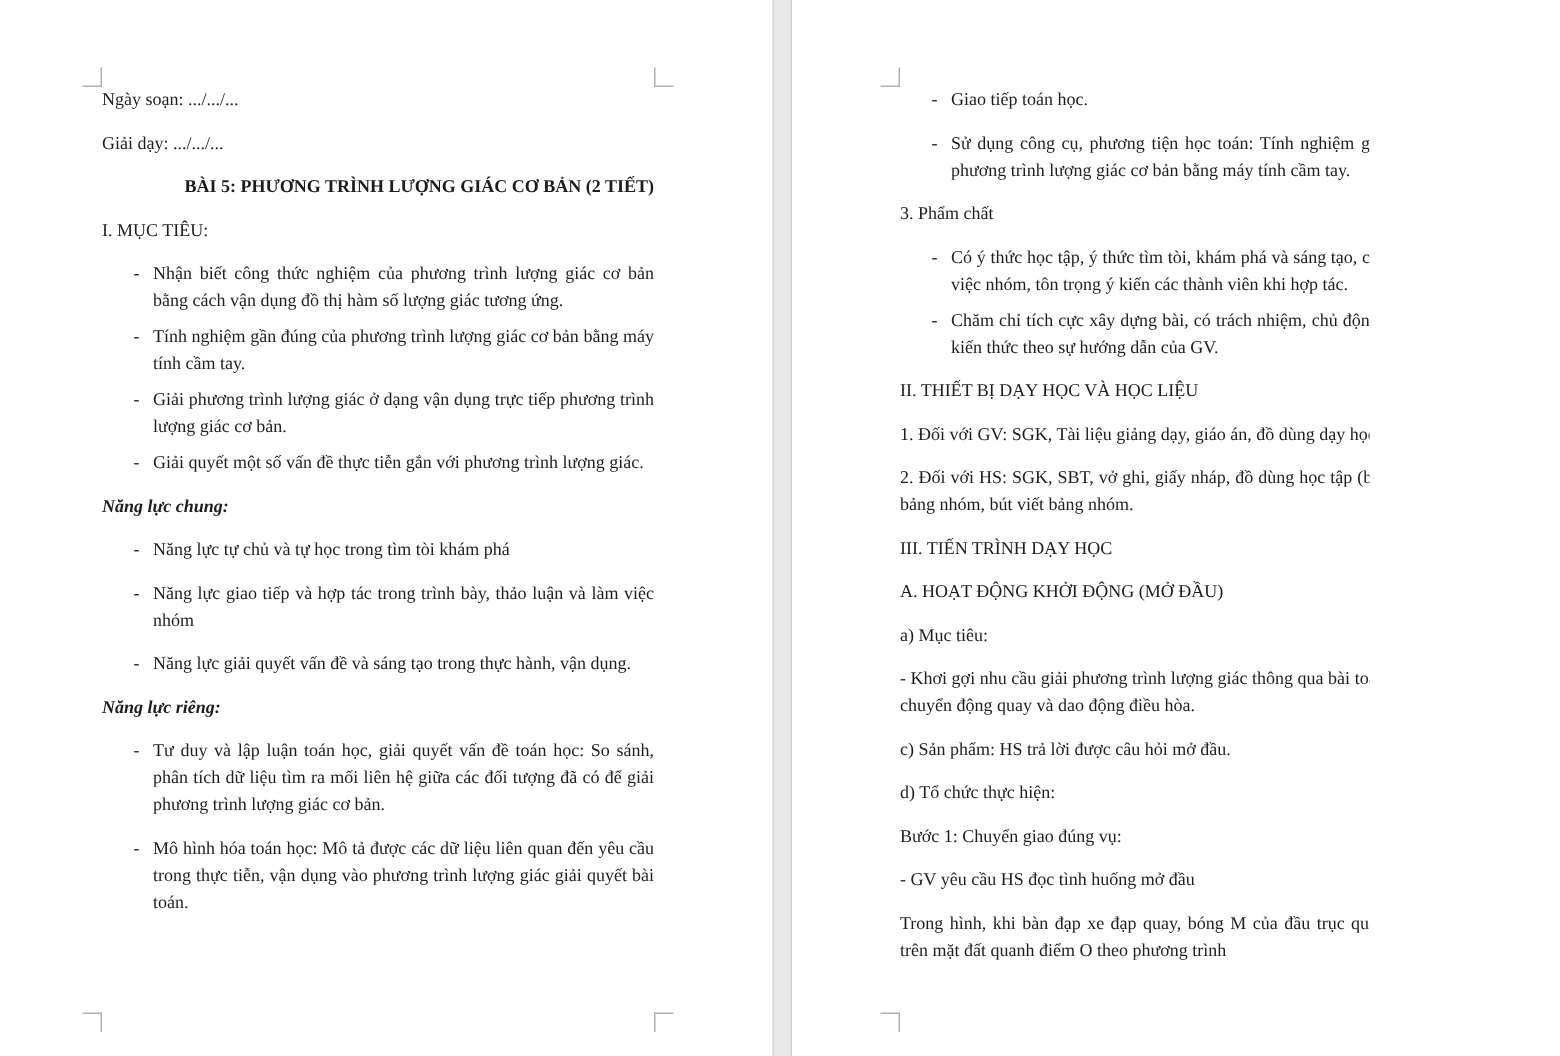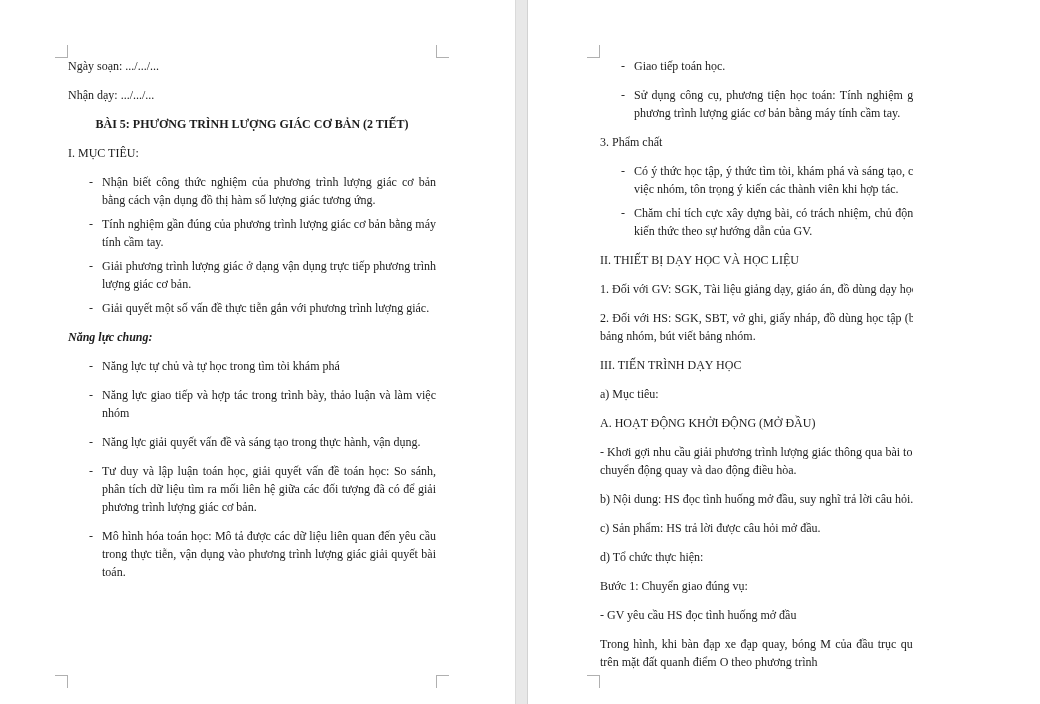--- a/index.html
+++ b/index.html
@@ -21,21 +21,21 @@
   .cm-br{border-left-width:1px;border-top-width:1px;}
 
   .content{position:absolute;top:57px;}
   .content-left{left:68px;width:368px;}
   .content-right{left:600px;width:374px;}
 
   p{margin:0 0 11px;line-height:18px;text-align:justify;}
   .tight{margin-bottom:6px;}
   .b{font-weight:normal;}
   .bi{font-weight:bold;font-style:italic;}
-  .title{text-align:center;font-weight:bold;}
+  .title{text-align:right;font-weight:bold;}
   .bullet{position:relative;padding-left:34px;}
   .bullet .dash{position:absolute;left:21px;top:0;}
 </style>
 </head>
 <body>
 
 <div class="screen">
 
   <div class="page-gap"></div>
 
@@ -44,62 +44,62 @@
   <div class="cmark cm-bl" style="left:55px;top:675px;"></div>
   <div class="cmark cm-br" style="left:436px;top:675px;"></div>
 
   <div class="cmark cm-tl" style="left:587px;top:45px;"></div>
   <div class="cmark cm-tr" style="left:973px;top:45px;"></div>
   <div class="cmark cm-bl" style="left:587px;top:675px;"></div>
   <div class="cmark cm-br" style="left:973px;top:675px;"></div>
 
   <div class="content content-left">
     <p>Ngày soạn: .../.../...</p>
-    <p>Nhận dạy: .../.../...</p>
+    <p>Giải dạy: .../.../...</p>
     <p class="title">BÀI 5: PHƯƠNG TRÌNH LƯỢNG GIÁC CƠ BẢN (2 TIẾT)</p>
     <p class="b">I. MỤC TIÊU:</p>
 
 
     <p class="bullet tight"><span class="dash">-</span><span>Nhận biết công thức nghiệm của phương trình lượng giác cơ bản bằng cách vận dụng đồ thị hàm số lượng giác tương ứng.</span></p>
     <p class="bullet tight"><span class="dash">-</span><span>Tính nghiệm gần đúng của phương trình lượng giác cơ bản bằng máy tính cầm tay.</span></p>
     <p class="bullet tight"><span class="dash">-</span><span>Giải phương trình lượng giác ở dạng vận dụng trực tiếp phương trình lượng giác cơ bản.</span></p>
     <p class="bullet"><span class="dash">-</span><span>Giải quyết một số vấn đề thực tiễn gắn với phương trình lượng giác.</span></p>
 
     <p class="bi">Năng lực chung:</p>
 
     <p class="bullet"><span class="dash">-</span><span>Năng lực tự chủ và tự học trong tìm tòi khám phá</span></p>
     <p class="bullet"><span class="dash">-</span><span>Năng lực giao tiếp và hợp tác trong trình bày, thảo luận và làm việc nhóm</span></p>
     <p class="bullet"><span class="dash">-</span><span>Năng lực giải quyết vấn đề và sáng tạo trong thực hành, vận dụng.</span></p>
 
+    <p class="bi">Năng lực riêng:</p>
 
     <p class="bullet"><span class="dash">-</span><span>Tư duy và lập luận toán học, giải quyết vấn đề toán học: So sánh, phân tích dữ liệu tìm ra mối liên hệ giữa các đối tượng đã có để giải phương trình lượng giác cơ bản.</span></p>
     <p class="bullet"><span class="dash">-</span><span>Mô hình hóa toán học: Mô tả được các dữ liệu liên quan đến yêu cầu trong thực tiễn, vận dụng vào phương trình lượng giác giải quyết bài toán.</span></p>
   </div>
 
   <div class="content content-right">
     <p class="bullet"><span class="dash">-</span><span>Giao tiếp toán học.</span></p>
     <p class="bullet"><span class="dash">-</span><span>Sử dụng công cụ, phương tiện học toán: Tính nghiệm gần đúng của phương trình lượng giác cơ bản bằng máy tính cầm tay.</span></p>
 
     <p class="b">3. Phẩm chất</p>
 
     <p class="bullet tight"><span class="dash">-</span><span>Có ý thức học tập, ý thức tìm tòi, khám phá và sáng tạo, có ý thức làm việc nhóm, tôn trọng ý kiến các thành viên khi hợp tác.</span></p>
     <p class="bullet"><span class="dash">-</span><span>Chăm chỉ tích cực xây dựng bài, có trách nhiệm, chủ động chiếm lĩnh kiến thức theo sự hướng dẫn của GV.</span></p>
 
     <p class="b">II. THIẾT BỊ DẠY HỌC VÀ HỌC LIỆU</p>
 
     <p><span class="b">1. Đối với GV:</span><span> SGK, Tài liệu giảng dạy, giáo án, đồ dùng dạy học.</span></p>
     <p><span class="b">2. Đối với HS</span><span>: SGK, SBT, vở ghi, giấy nháp, đồ dùng học tập (bút, thước...), bảng nhóm, bút viết bảng nhóm.</span></p>
 
     <p class="b">III. TIẾN TRÌNH DẠY HỌC</p>
+    <p class="b">A. HOẠT ĐỘNG KHỞI ĐỘNG (MỞ ĐẦU)</p>
+
     <p class="b">a) Mục tiêu:</p>
-
-    <p class="b">A. HOẠT ĐỘNG KHỞI ĐỘNG (MỞ ĐẦU)</p>
     <p>- Khơi gợi nhu cầu giải phương trình lượng giác thông qua bài toán thực tế về chuyển động quay và dao động điều hòa.</p>
 
-    <p><span class="b">b) Nội dung:</span><span> HS đọc tình huống mở đầu, suy nghĩ trả lời câu hỏi.</span></p>
     <p><span class="b">c) Sản phẩm:</span><span> HS trả lời được câu hỏi mở đầu.</span></p>
 
     <p class="b">d) Tổ chức thực hiện:</p>
     <p class="b">Bước 1: Chuyển giao đúng vụ:</p>
     <p>- GV yêu cầu HS đọc tình huống mở đầu</p>
 
     <p><span>Trong hình, khi bàn đạp xe đạp quay, bóng M của đầu trục quay dao động trên mặt đất quanh điểm O theo phương trình </span></p>
   </div>
 
 </div>

